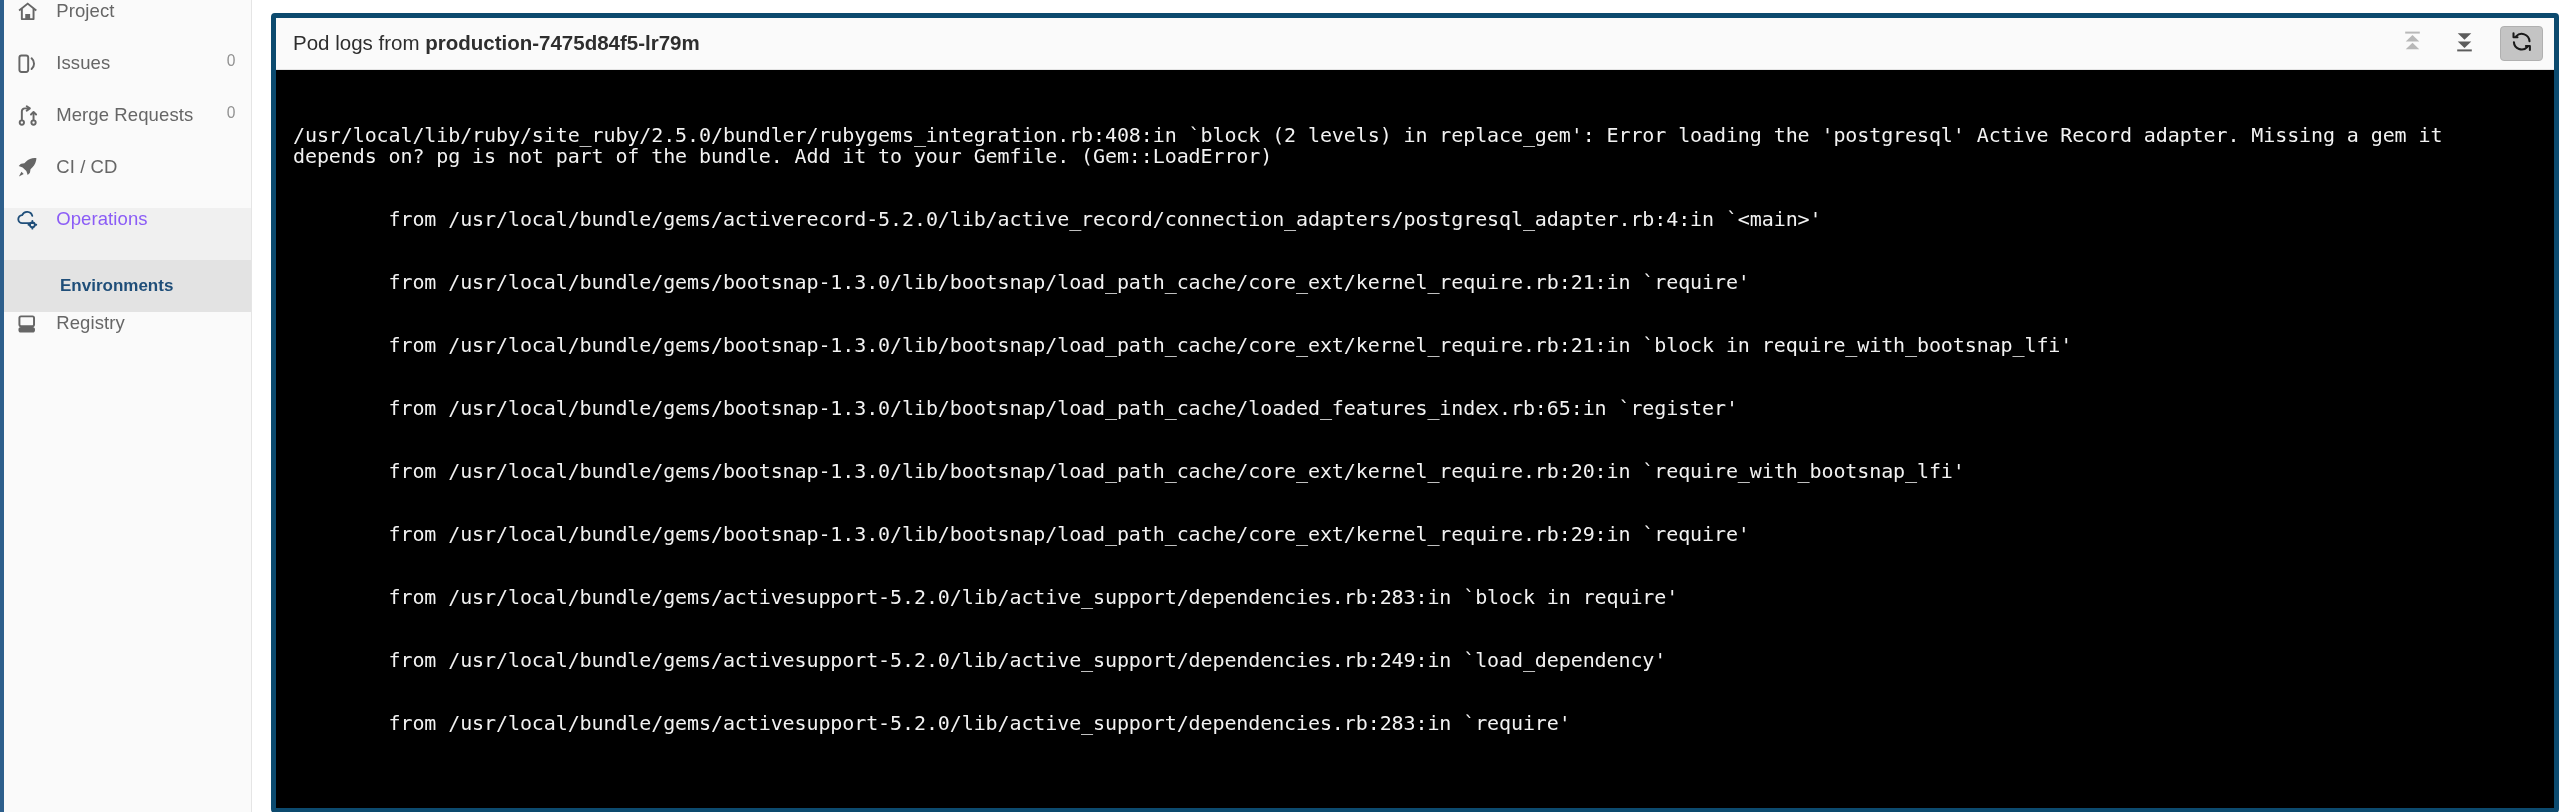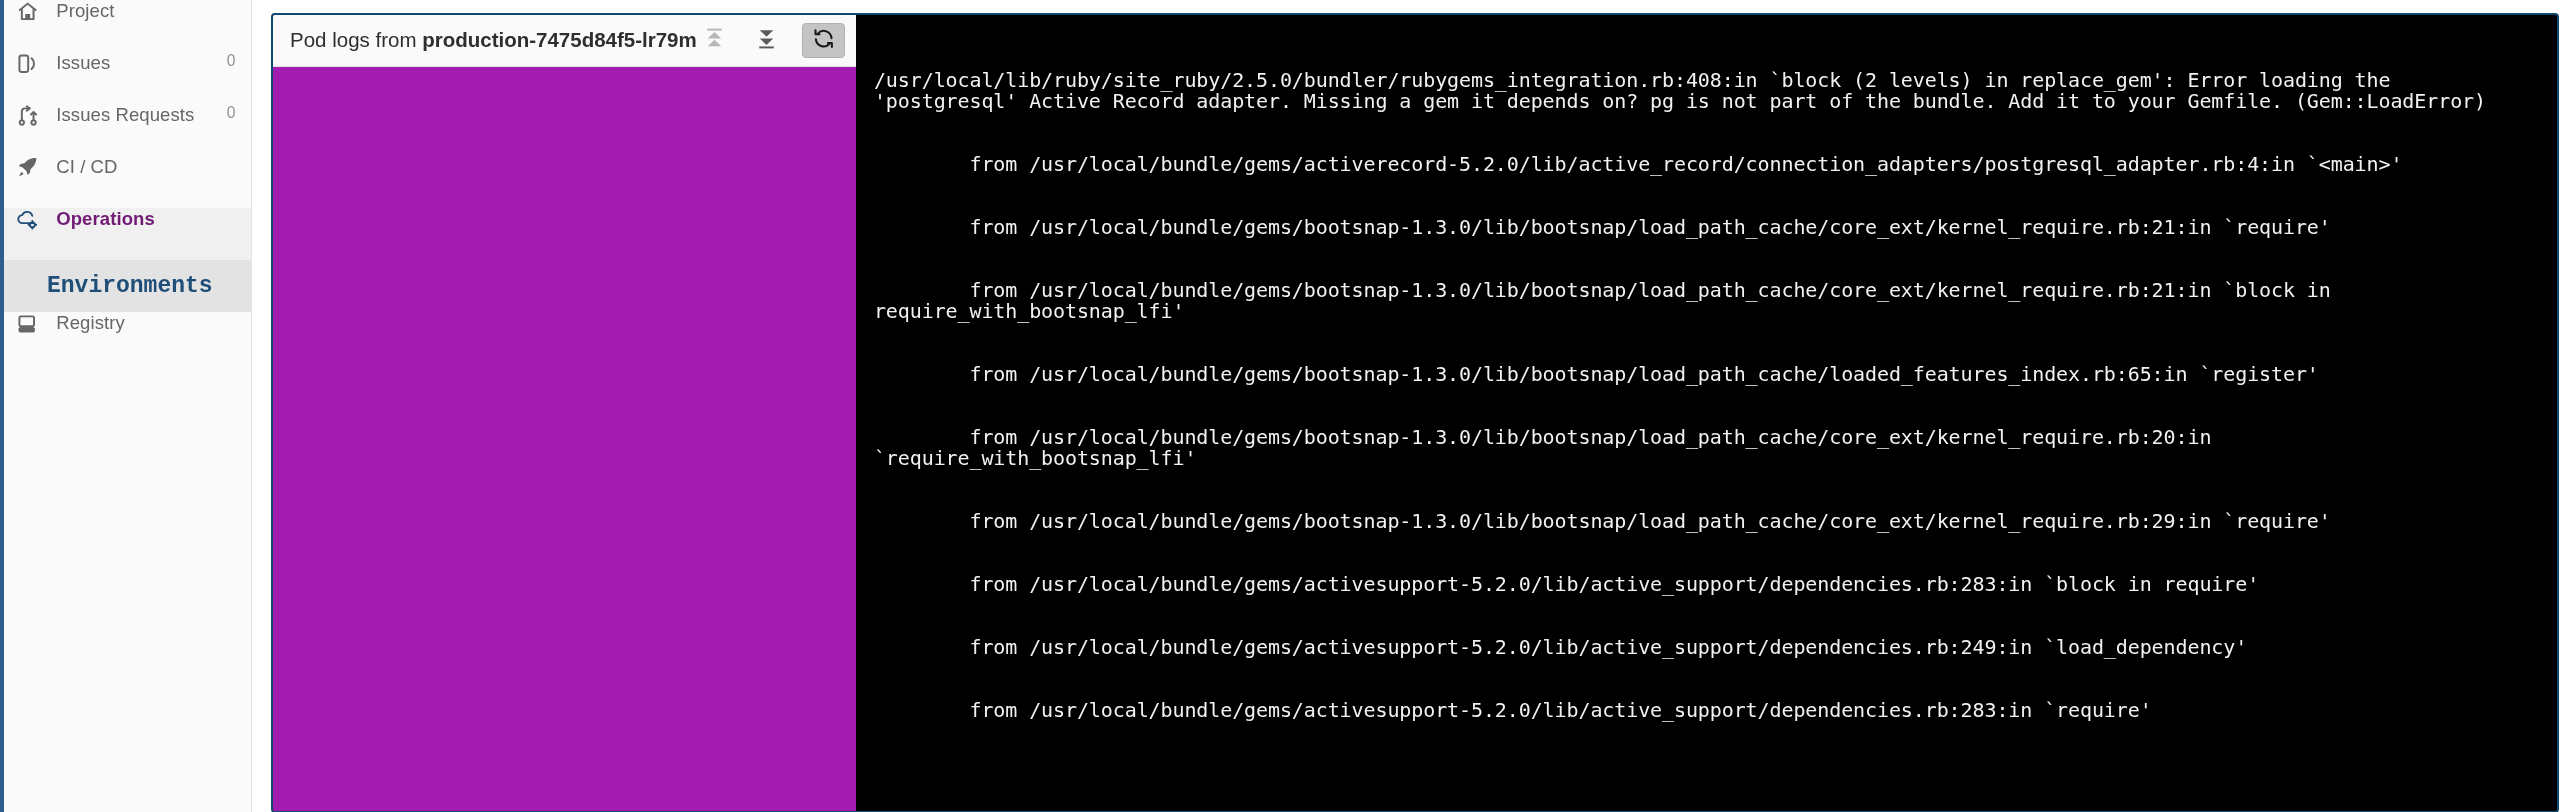--- a/index.html
+++ b/index.html
@@ -58,66 +58,65 @@
   .nav-group.active {
     background: #f0f0f0;
   }
   .nav-group.active::before {
     content: "";
     position: absolute;
     left: 0; top: 0; bottom: 0;
     width: 3.9px;
     background: #2e5f8c;
   }
-  .nav-group.active .nav-item { color: #701a75; font-weight: bold; }
+  .nav-group.active .nav-item { color: #8b5cf6; font-weight: normal; }
   .nav-group.active .nav-item .ico { color: #1f4e79; }
 
   .subnav {
     background: #f0f0f0;
     position: relative;
   }
   .subnav::before {
     content: "";
     position: absolute;
     left: 0; top: 0; bottom: 0;
     width: 3.9px;
     background: #2e5f8c;
   }
   .subnav-item {
     height: 52px;
     display: flex;
     align-items: center;
-    padding-left: 47px;
-    font-size: 23px;
+    padding-left: 60px;
+    font-size: 17px;
     color: #666;
     cursor: pointer;
     white-space: nowrap;
-    font-family: Liberation Mono, monospace;
   }
   .subnav-item.current {
     background: #e3e3e3;
     color: #1f4e79;
     font-weight: bold;
   }
 
   
   .main {
     flex: 1;
     height: 813px;
     background: #fff;
     padding: 12.7px 16.6px 0 18.5px;
     overflow: hidden;
   }
   .log-panel {
-    border: 2px solid #0c4a6e;
+    border: 5px solid #0c4a6e;
     border-radius: 3.9px;
     overflow: hidden;
     height: 100%;
     display: flex;
-    flex-direction: row;
+    flex-direction: column;
     background: #a21caf;
   }
   .log-header {
     background: #fafafa;
     border-bottom: 1px solid #e3e3e3;
     height: 52px;
     min-height: 52px;
     display: flex;
     align-items: center;
     padding: 0 11.7px 0 17.5px;
@@ -199,21 +198,21 @@
       <span class="ico">
         <svg width="23.4" height="23.4" viewBox="0 0 24 24" fill="none" stroke="currentColor" stroke-width="2">
           <circle cx="6" cy="19" r="2.2"></circle>
           <circle cx="18" cy="19" r="2.2"></circle>
           <path d="M6 16.8V7.5a3 3 0 0 1 3-3h4" stroke-linecap="round"></path>
           <path d="M11 2.3 14.2 4.5 11 6.8" stroke-linecap="round" stroke-linejoin="round"></path>
           <path d="M18 16.8V9" stroke-linecap="round"></path>
           <path d="M15.4 10.8 18 8.2l2.6 2.6" stroke-linecap="round" stroke-linejoin="round"></path>
         </svg>
       </span>
-      <span class="nav-label">Issues Requests</span>
+      <span class="nav-label">Merge Requests</span>
       <span class="nav-badge">0</span>
     </div>
 
     <div class="nav-item">
       <span class="ico">
         <svg width="23.4" height="23.4" viewBox="0 0 24 24" fill="currentColor">
           <path d="M21 2.2c-3.9-.6-7.9.7-10.6 3.4L8.6 7.4l-3.2.5a1 1 0 0 0-.6.3l-2 2.1 4 1.4 3.8 3.8 1.4 4 2.1-2a1 1 0 0 0 .3-.7l.5-3.1 1.8-1.8C19.4 9.2 20.7 5.3 21 2.2zM5.6 16.1 3 21l4.9-2.6-2.3-2.3z"></path>
         </svg>
       </span>
       <span class="nav-label">CI / CD</span>

